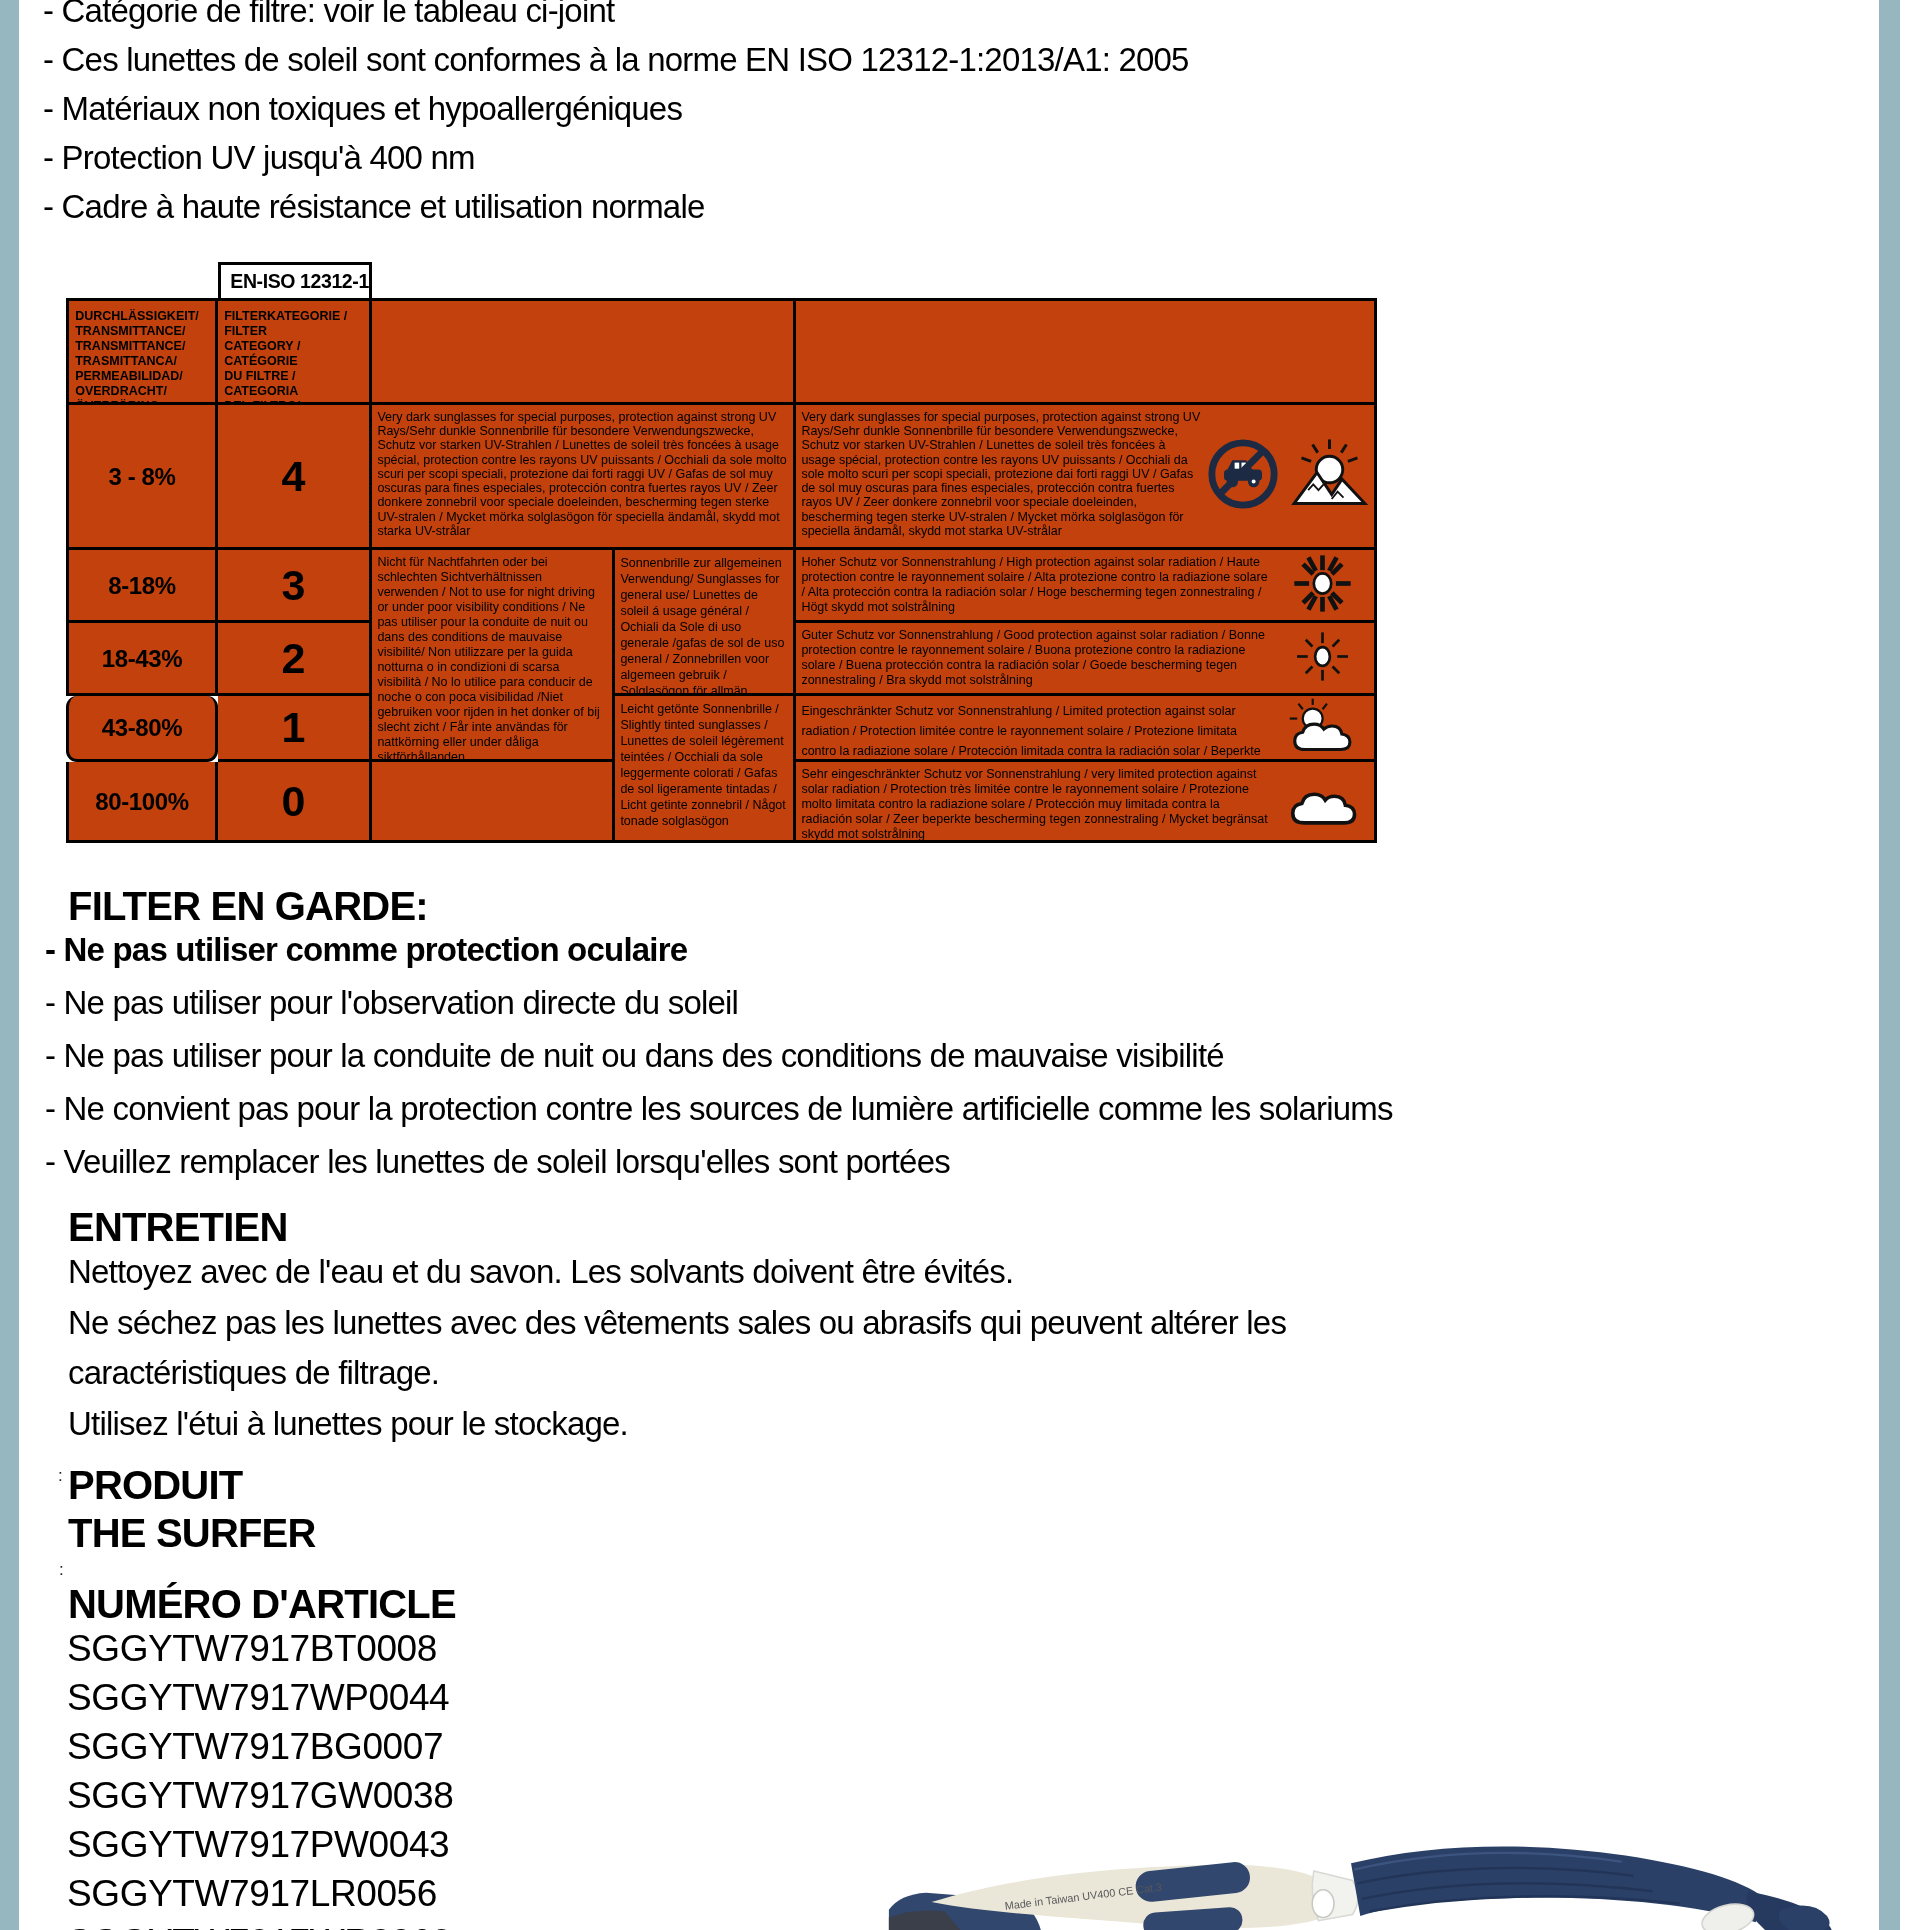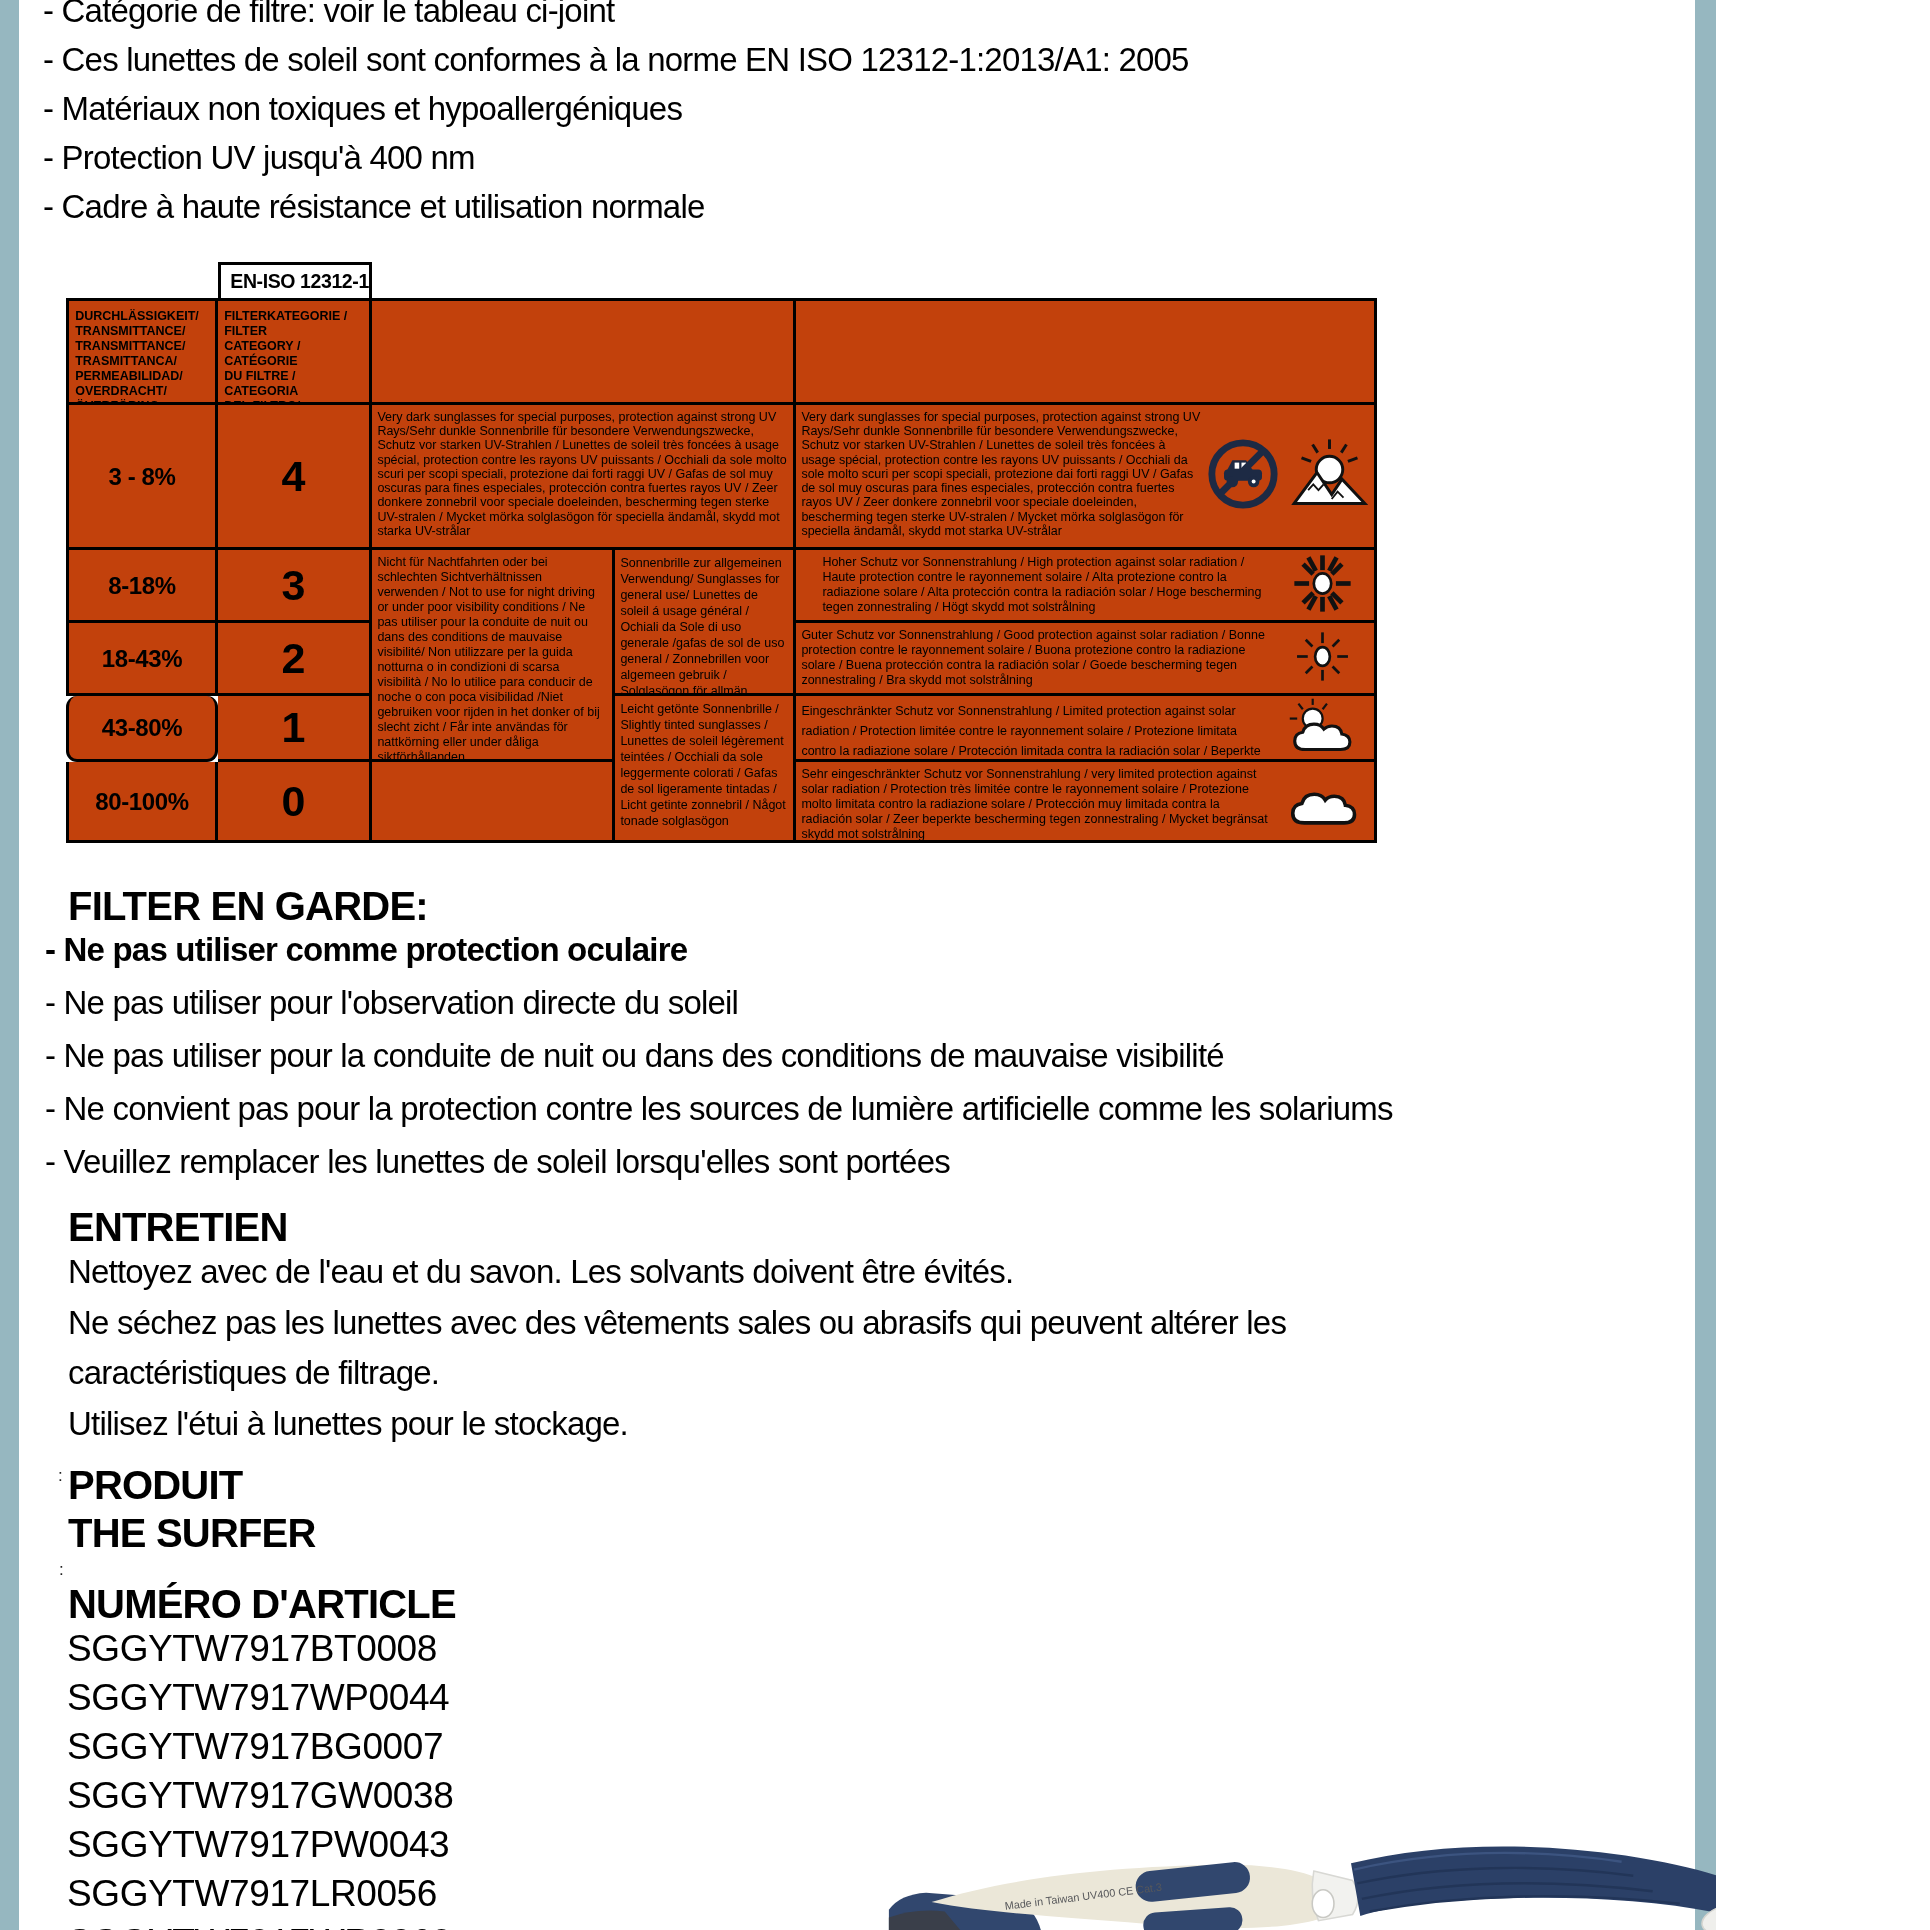--- a/index.html
+++ b/index.html
@@ -1,18 +1,18 @@
 <!DOCTYPE html>
 <html style="font-size:12.5px"><head>
 <meta charset="utf-8">
 <style>
   * { box-sizing: border-box; margin: 0; padding: 0; }
   html,body { background:#fff; }
   .page {
-    position: relative; width: 1716px; height: 1930px;
+    position: relative; width: 1900px; height: 1930px;
     background: #ffffff; overflow: hidden;
     font-family: "Liberation Sans", sans-serif; color: #000;
   }
   .band { position:absolute; top:0; bottom:0; }
   .band-left { left:0; width:18.7px; }
   .band-right { right:0; width:21px; }
 
   
   .intro { position:absolute; left:43px; top:-14px; }
   .intro div { font-size:33px; line-height:49px; letter-spacing:-0.8px; white-space:nowrap; }
@@ -129,21 +129,21 @@
             <line x1="7" y1="90" x2="103" y2="90" stroke="#111" stroke-width="4"></line>
           </svg>
         </span>
       </div>
     </div>
 
     <div class="cell pct bl" style="grid-column:1; grid-row:4;">8-18%</div>
     <div class="cell cat" style="grid-column:2; grid-row:4;">3</div>
     <div class="cell nightcell" style="grid-column:3; grid-row:4/7;">Nicht für Nachtfahrten oder bei schlechten Sichtverhältnissen verwenden / Not to use for night driving or under poor visibility conditions / Ne pas utiliser pour la conduite de nuit ou dans des conditions de mauvaise visibilité/ Non utilizzare per la guida notturna o in condizioni di scarsa visibilità / No lo utilice para conducir de noche o con poca visibilidad /Niet gebruiken voor rijden in het donker of bij slecht zicht / Får inte användas för nattkörning eller under dåliga siktförhållanden</div>
     <div class="cell gencell" style="grid-column:4; grid-row:4/6;">Sonnenbrille zur allgemeinen Verwendung/ Sunglasses for general use/ Lunettes de soleil á usage général / Ochiali da Sole di uso generale /gafas de sol de uso general / Zonnebrillen voor algemeen gebruik / Solglasögon för allmän användning</div>
-    <div class="cell dcell" style="grid-column:5; grid-row:4;padding-left:21px;">
+    <div class="cell dcell" style="grid-column:5; grid-row:4;">
       <div class="dtext">Hoher Schutz vor Sonnenstrahlung / High protection against solar radiation / Haute protection contre le rayonnement solaire / Alta protezione contro la radiazione solare / Alta protección contra la radiación solar / Hoge bescherming tegen zonnestraling / Högt skydd mot solstrålning</div>
       <div class="dicons" style="width:97px;">
         <span>
           <svg width="67" height="67" viewBox="0 0 100 100">
             <g stroke="#111" stroke-width="7">
               <line x1="50" y1="8" x2="50" y2="30"></line>
                 <line x1="50" y1="70" x2="50" y2="92"></line>
               <line x1="8" y1="50" x2="30" y2="50"></line>
                 <line x1="70" y1="50" x2="92" y2="50"></line>
               <line x1="21" y1="21" x2="36" y2="36"></line>

